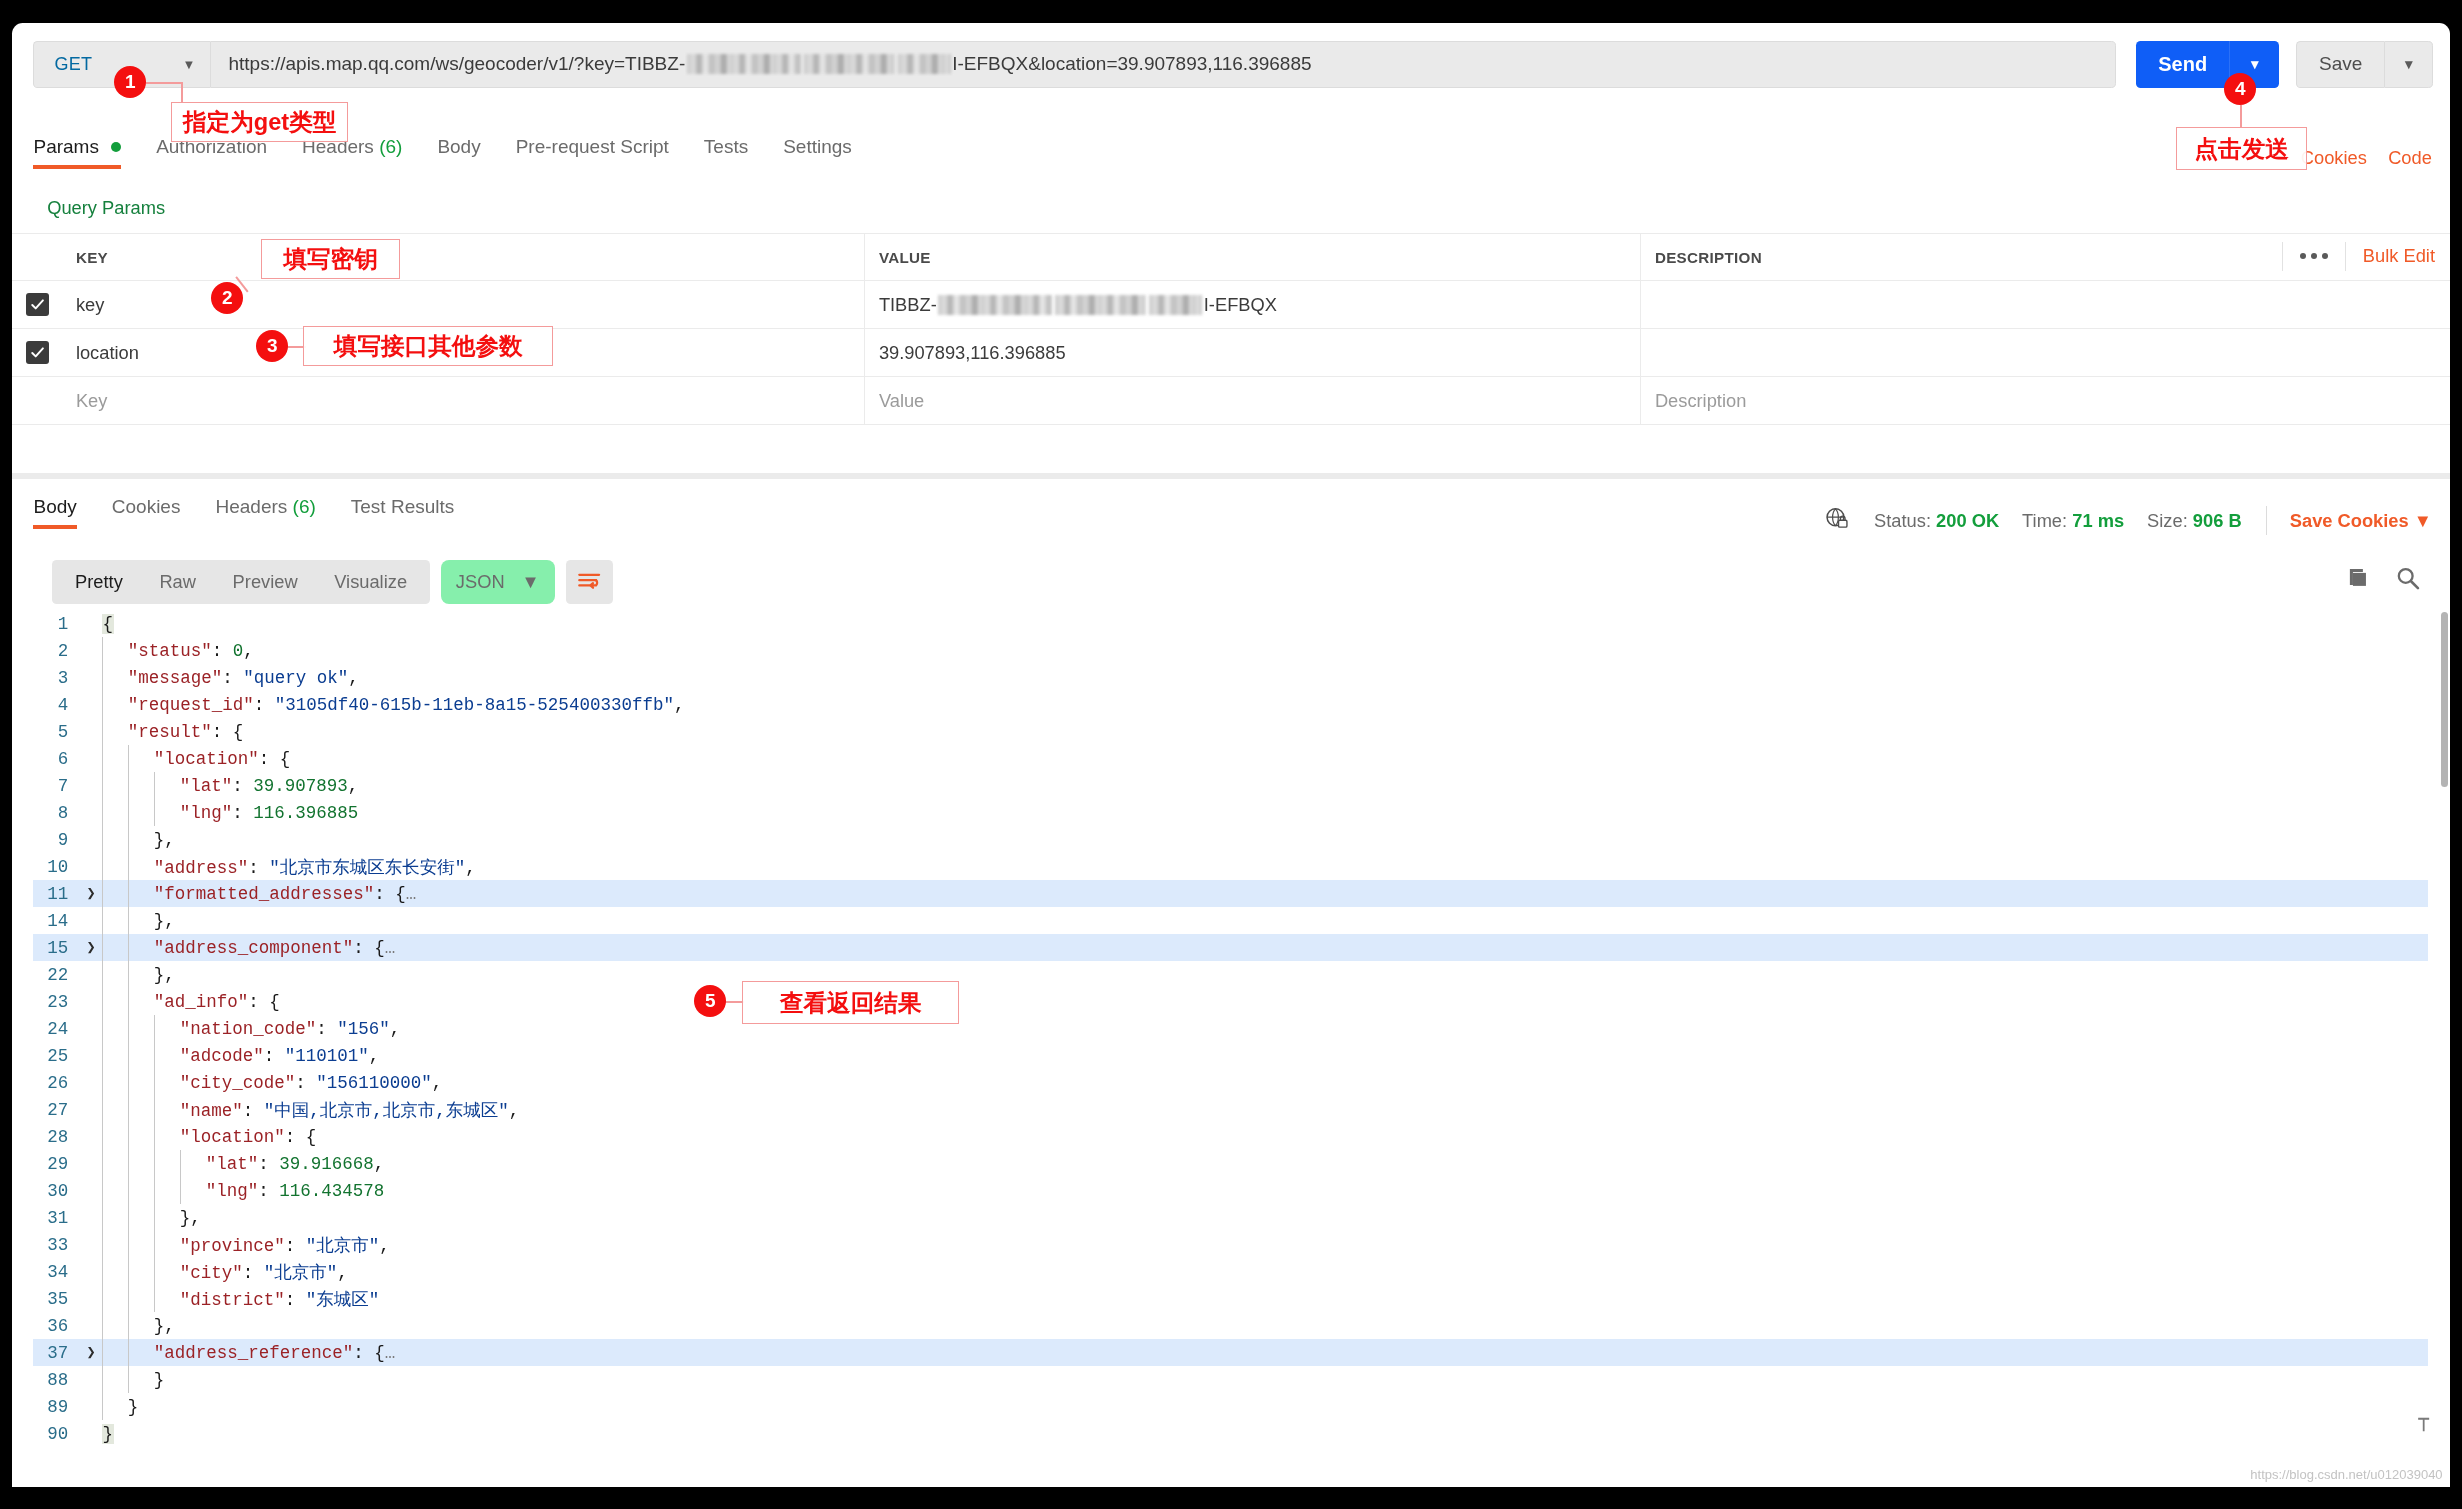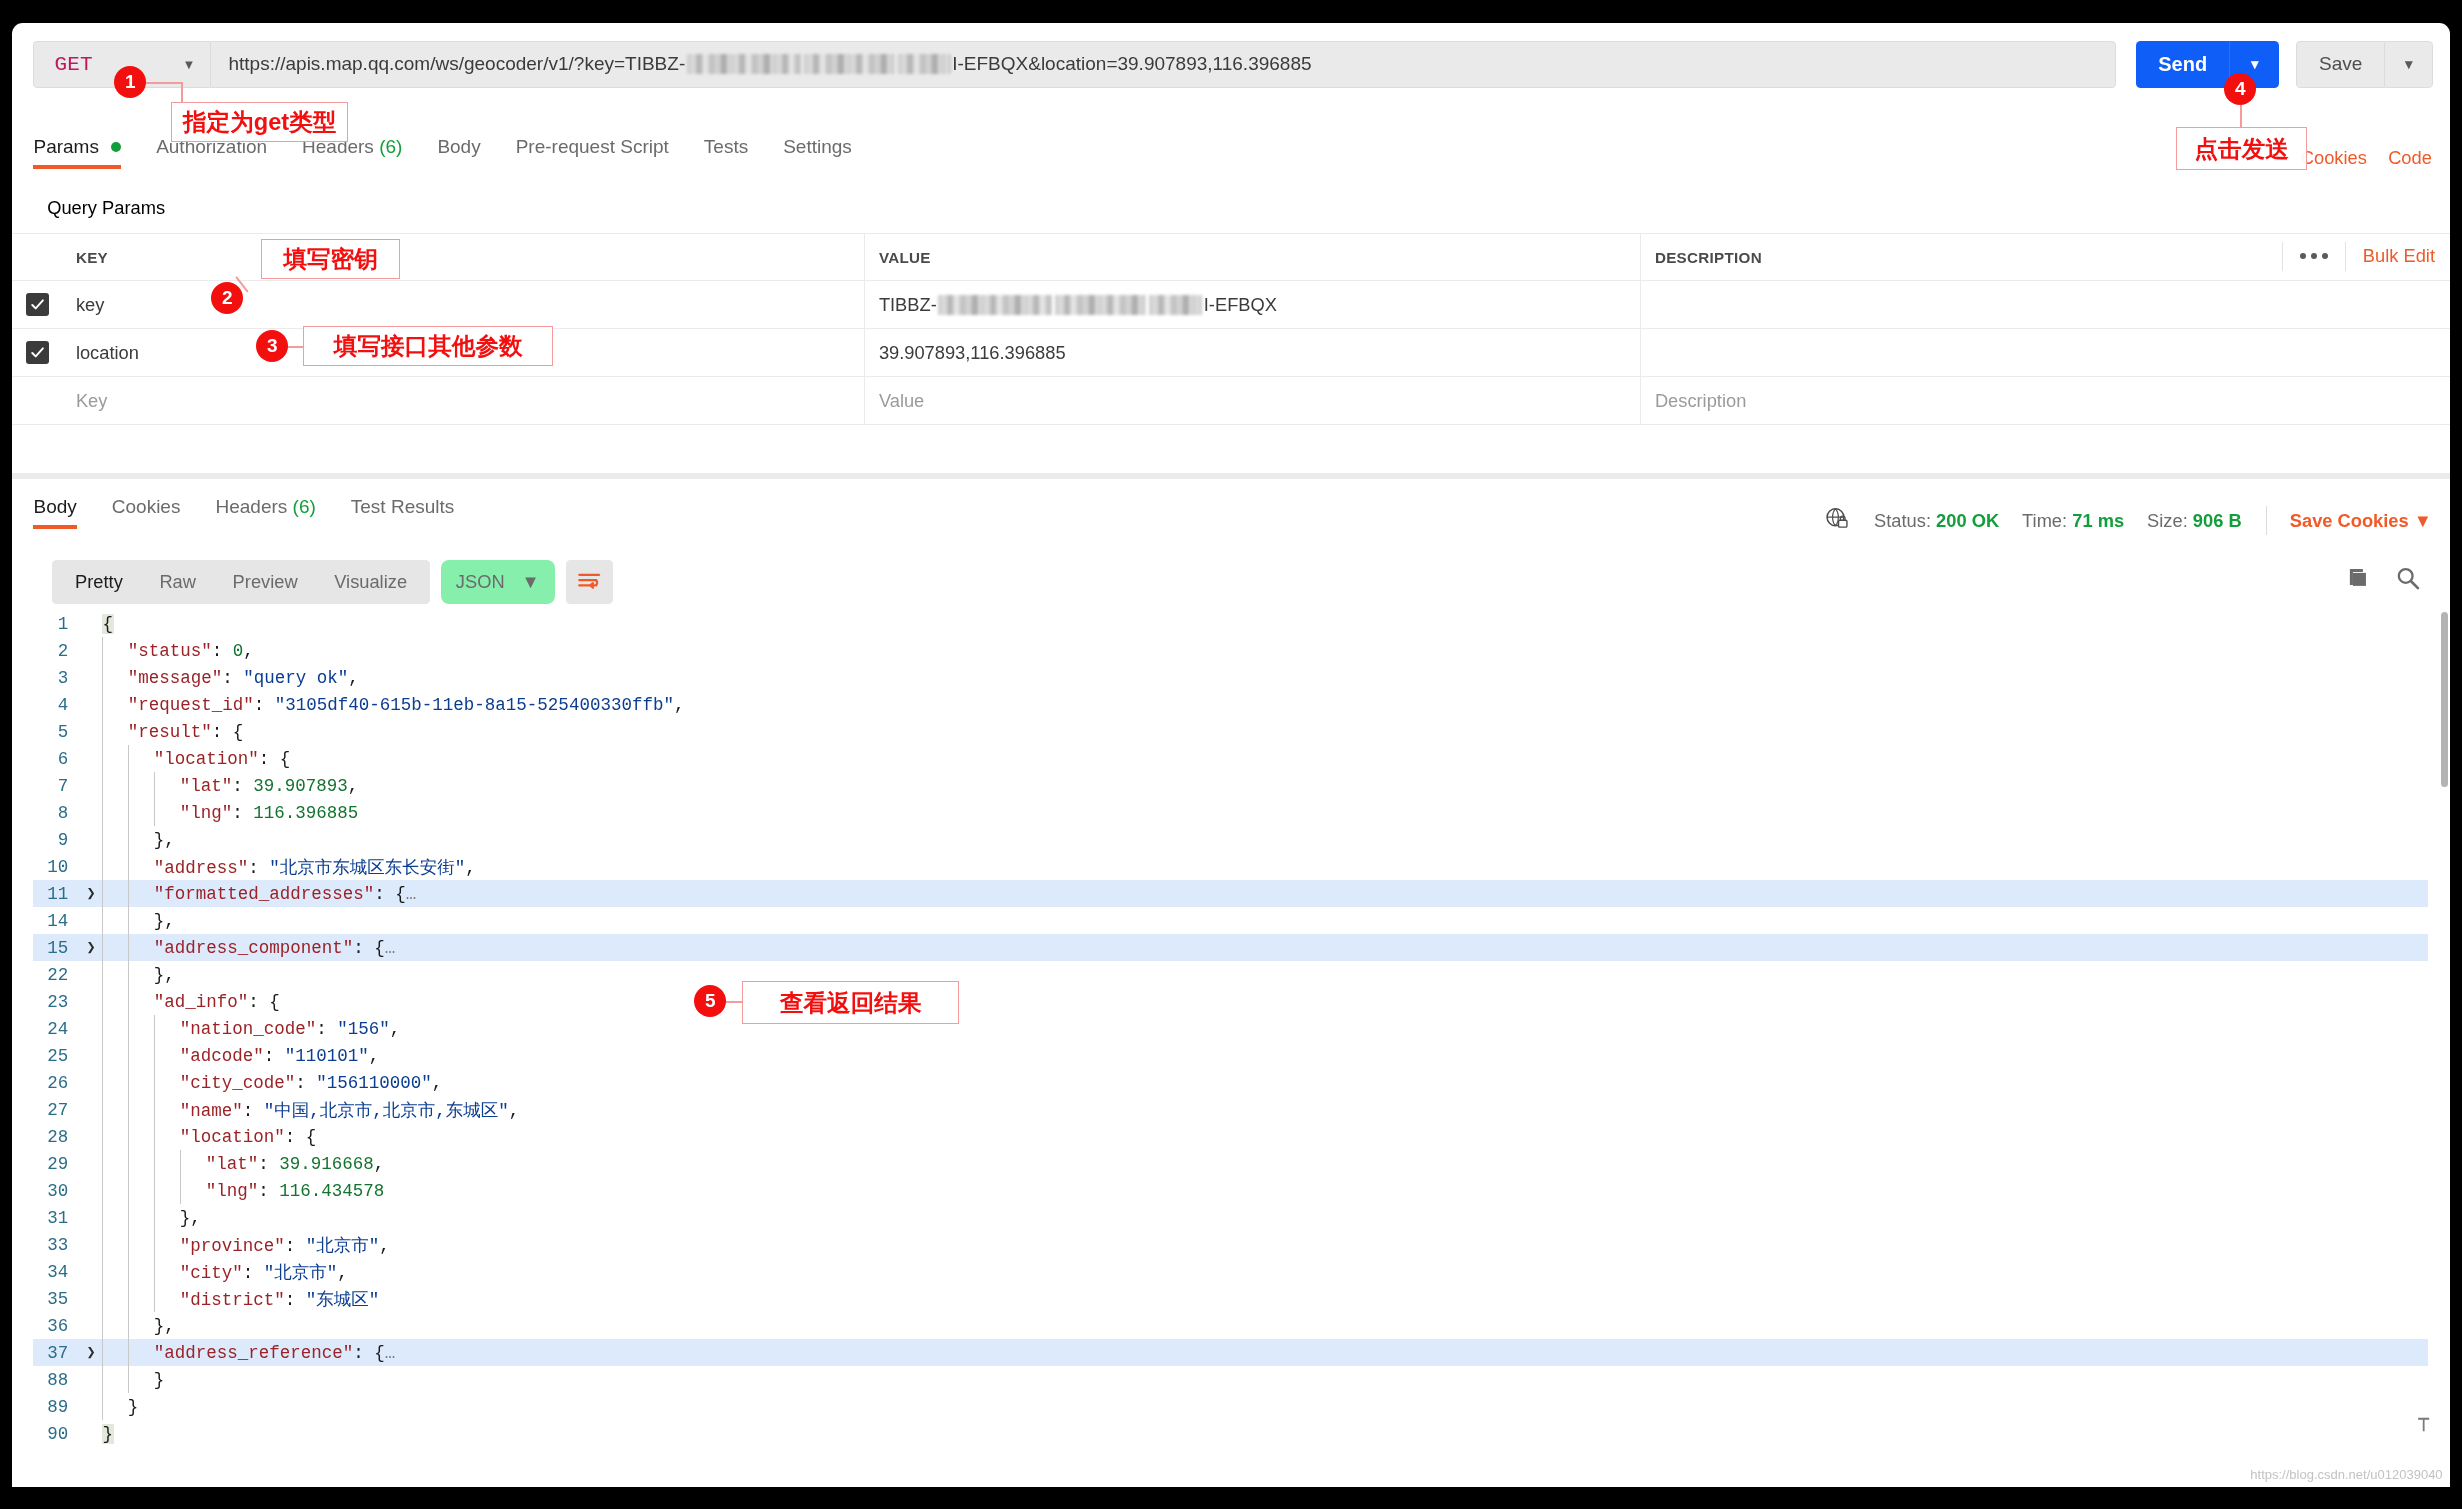--- a/index.html
+++ b/index.html
@@ -29,23 +29,22 @@
     display: flex; align-items: center;
     height: 47px; min-width: 177px;
     background: #eaeaea;
     border: 0.8px solid #dcdcdc;
     border-right: none;
     border-radius: 4.6px 0 0 4.6px;
     padding: 0 15.2px 0 20px;
     position: relative;
   }
   .method-label {
-    font-size: 21px; color: #be185d; font-weight: 400;
+    font-size: 18px; color: #0369a1; font-weight: 400;
     letter-spacing: 0.2px;
-    font-family: Liberation Mono, monospace;
   }
   .method-caret {
     margin-left: auto; font-size: 13px; color: #5a5a5a;
     line-height: 1;
   }
   .url-box {
     flex: 1; height: 47px;
     background: #eaeaea;
     border: 0.8px solid #dcdcdc;
     border-radius: 0 4.6px 4.6px 0;
@@ -143,21 +142,21 @@
   .right-links {
     position: absolute; right: 18.3px; top: 124px;
     display: flex; gap: 21.3px;
     font-size: 18.3px; color: #f05a28;
   }
   .right-links span { cursor: pointer; }
 
   
   .qp-title {
     position: absolute; left: 35px; top: 174px;
-    font-size: 18.3px; color: #000000;
+    font-size: 18.3px; color: #15803d;
   }
   .ptable {
     position: absolute; left: 0; top: 210px;
     width: 2438px;
   }
   .prow { display: flex; width: 100%; border-bottom: 0.8px solid #ebebeb; }
   .prow.head { border-top: 0.8px solid #ebebeb; background: #fff; }
   .pcell {
     padding: 0 13.7px;
     display: flex; align-items: center;

